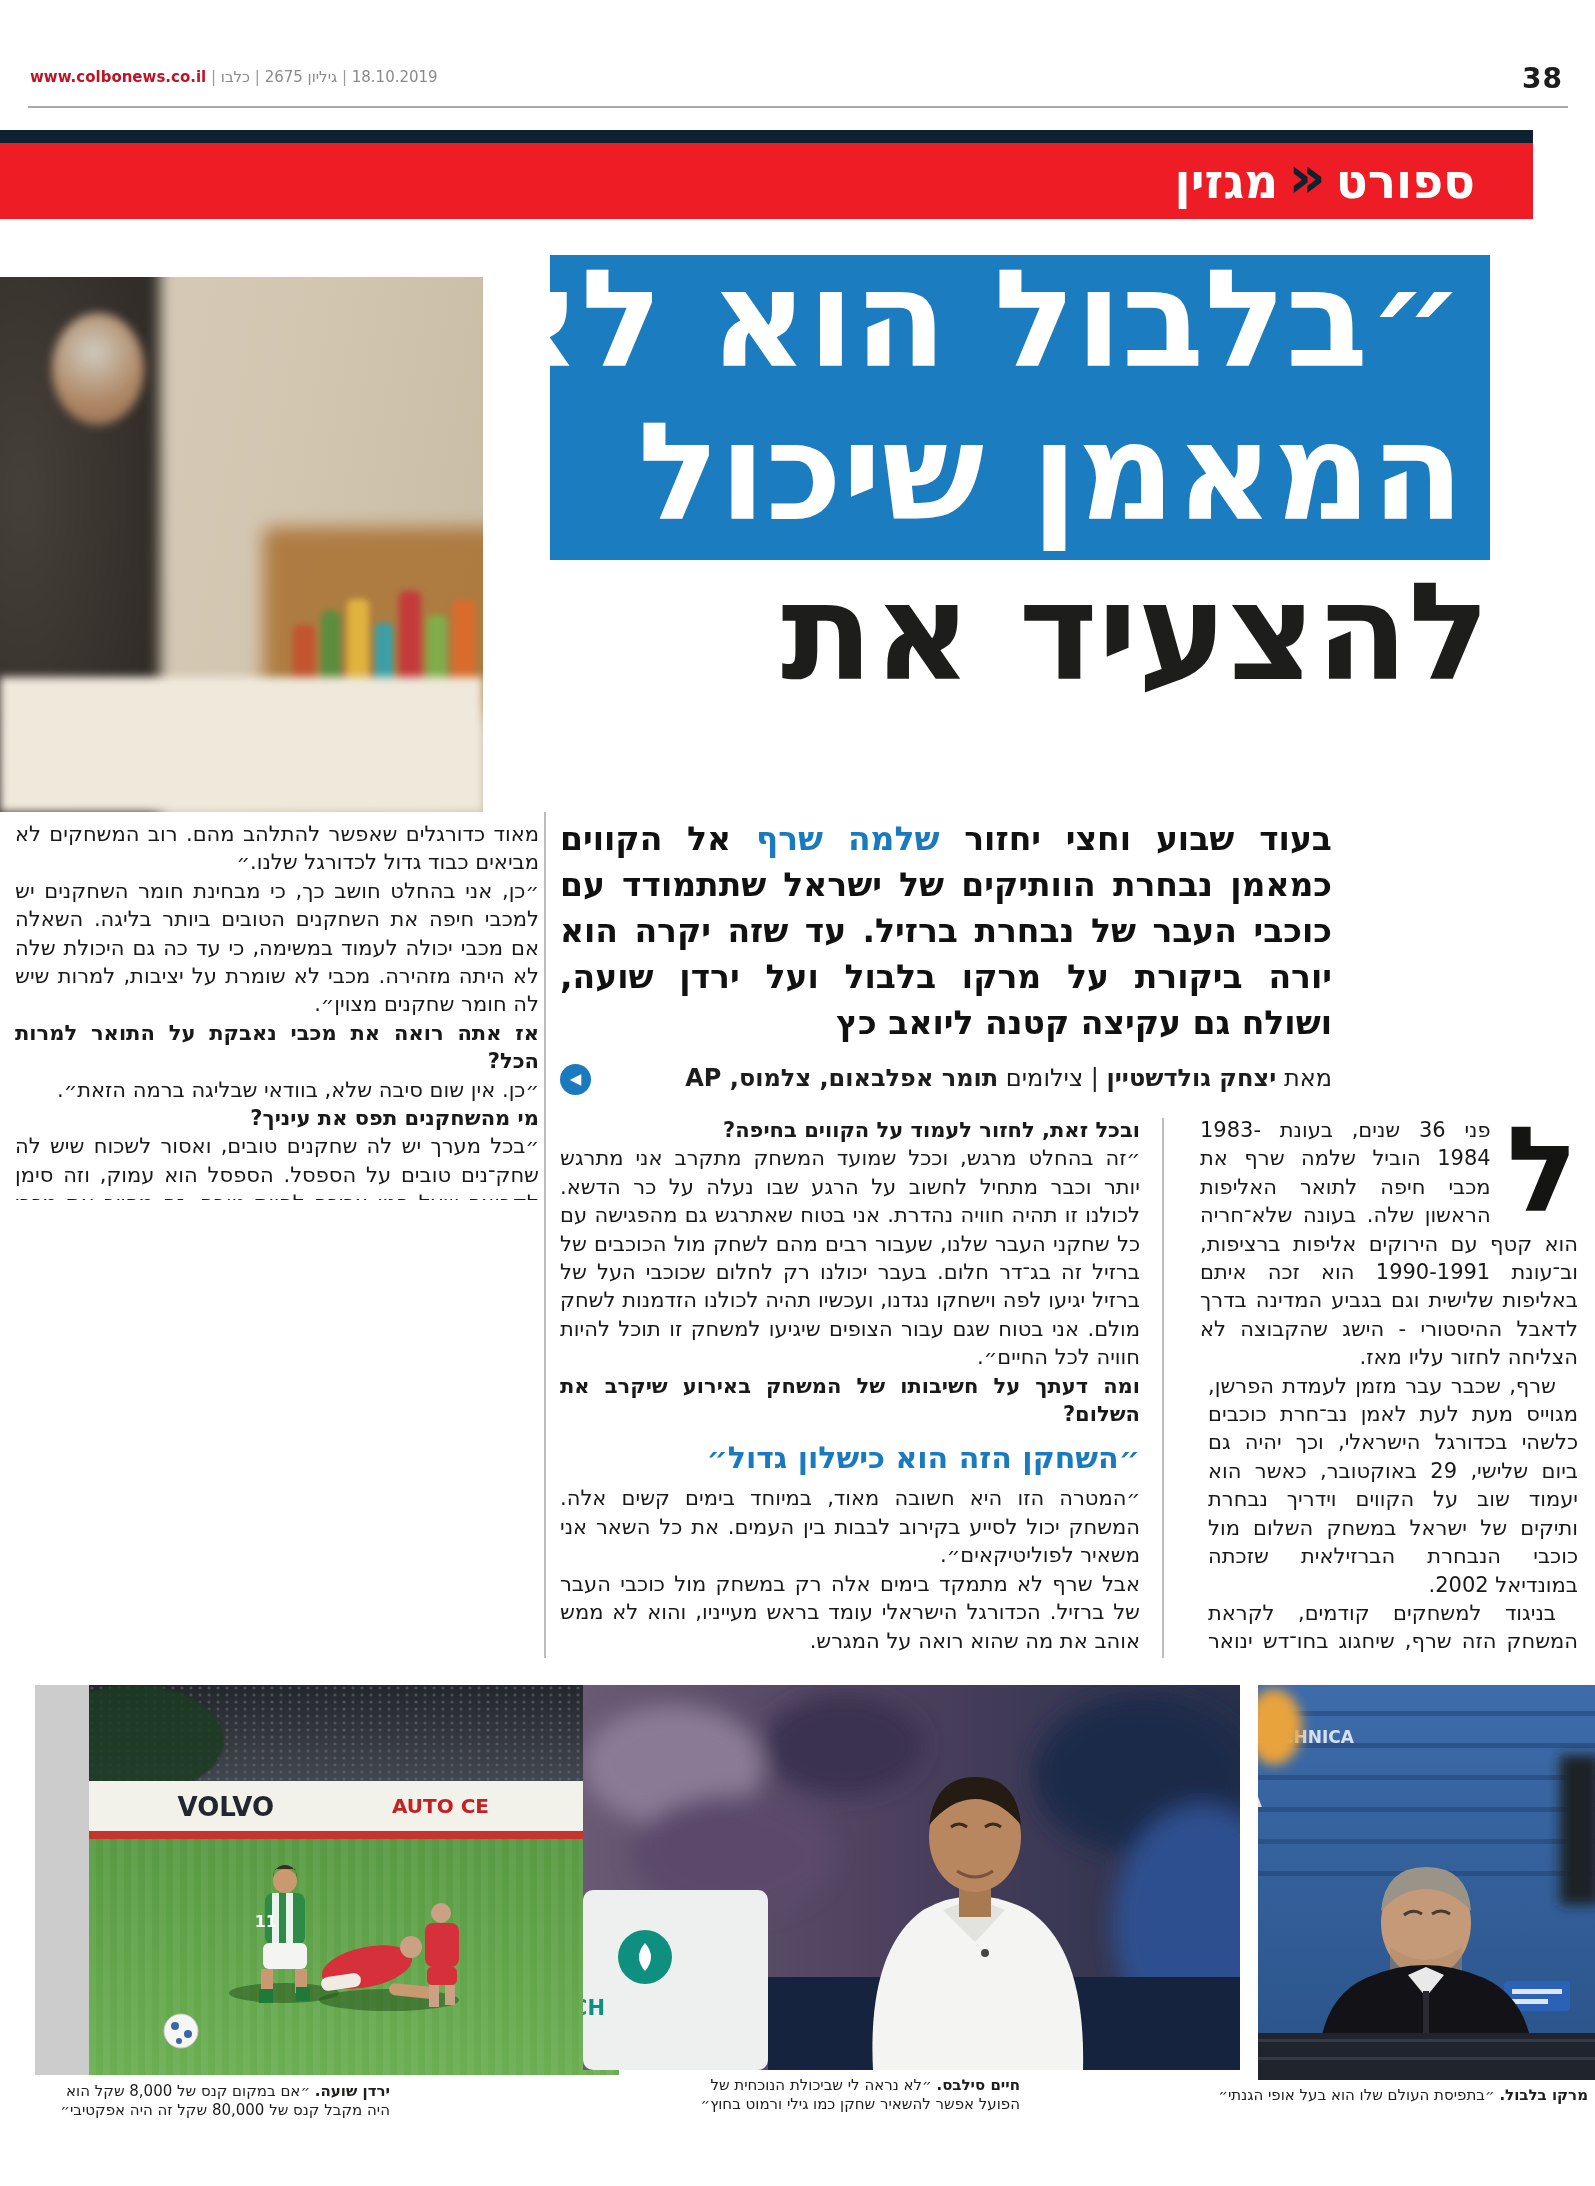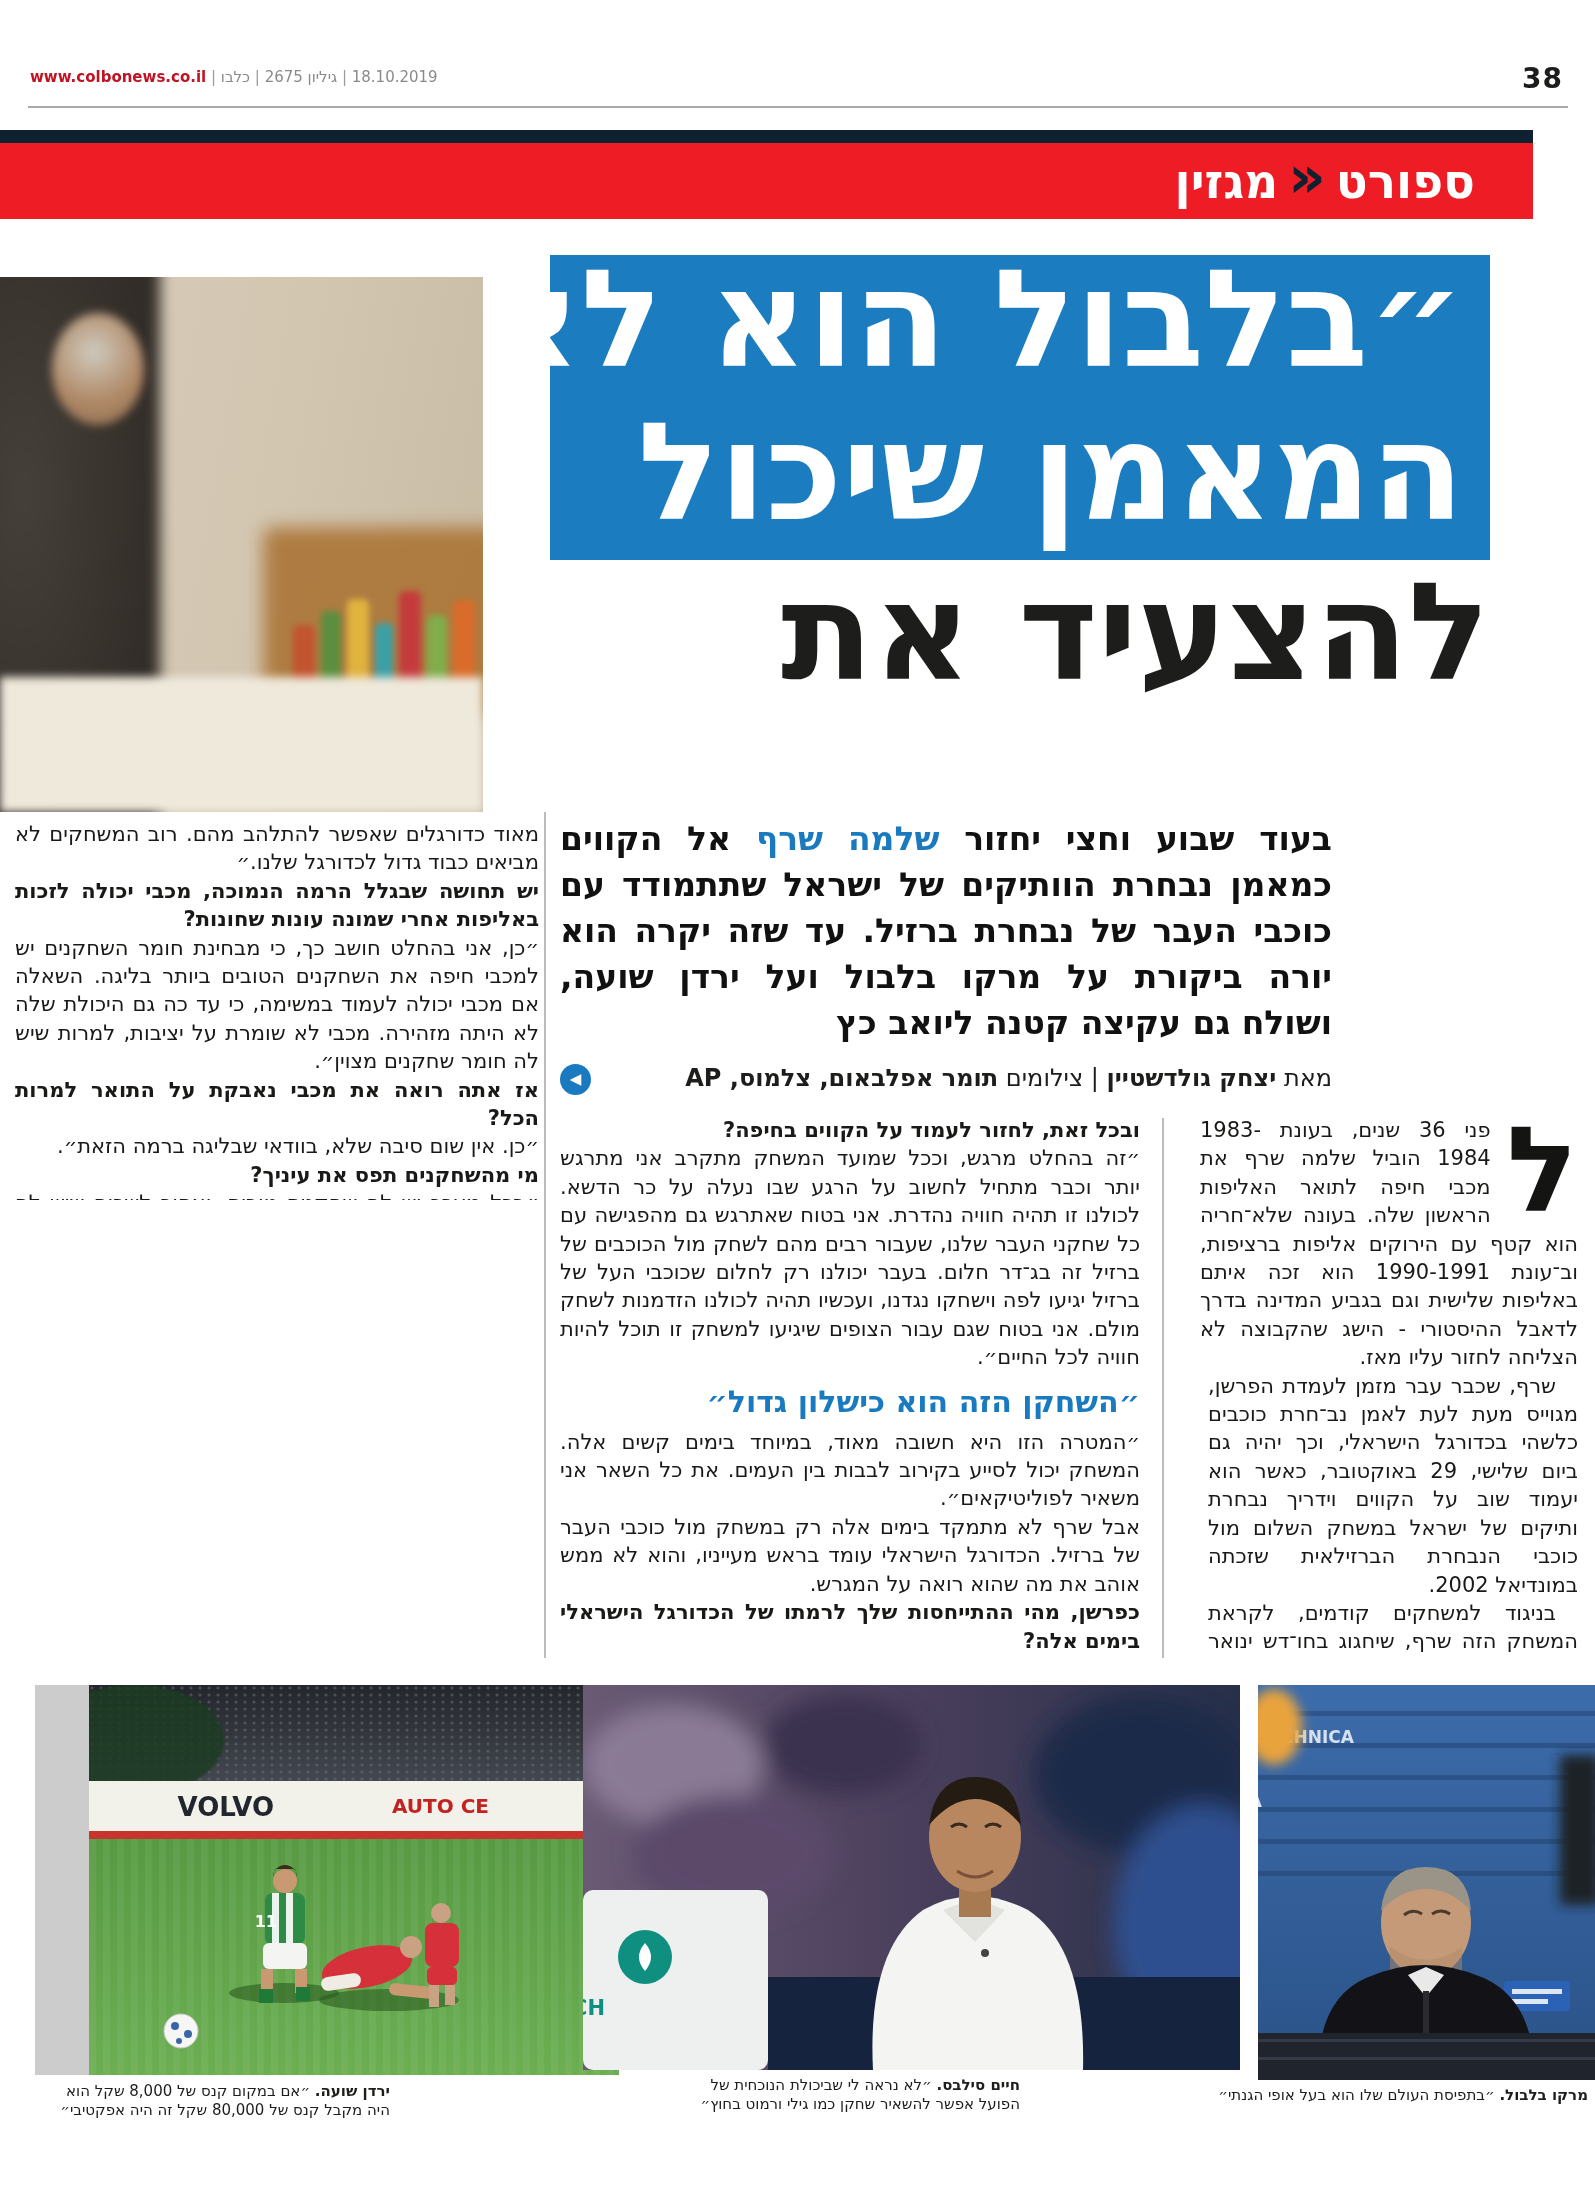--- a/index.html
+++ b/index.html
@@ -127,28 +127,28 @@
   <div class="abs vrule" style="left:1162px;top:1118px;height:540px;"></div>
 
   <div class="abs col" style="left:1200px;top:1116px;width:378px;height:545px;">
       <div class="para p0"><span class="dropcap">ל</span>פני 36 שנים, בעונת 1983-1984 הוביל שלמה שרף את מכבי חיפה לתואר האליפות הראשון שלה. בעונה שלא־חריה הוא קטף עם הירוקים אליפות ברציפות, וב־עונת 1990-1991 הוא זכה איתם באליפות שלישית וגם בגביע המדינה בדרך לדאבל ההיסטורי - הישג שהקבוצה לא הצליחה לחזור עליו מאז.</div>
       <div class="para p">שרף, שכבר עבר מזמן לעמדת הפרשן, מגוייס מעת לעת לאמן נב־חרת כוכבים כלשהי בכדורגל הישראלי, וכך יהיה גם ביום שלישי, 29 באוקטובר, כאשר הוא יעמוד שוב על הקווים וידריך נבחרת ותיקים של ישראל במשחק השלום מול כוכבי הנבחרת הברזילאית שזכתה במונדיאל 2002.</div>
       <div class="para p">בניגוד למשחקים קודמים, לקראת המשחק הזה שרף, שיחגוג בחו־דש ינואר את יום הולדתו ה־77, באמת מתרגש. במדים הצהובים־כחולים, המזוהים כל כך עם נבחרת ברזיל המהוללת, ישחקו כוכבי־על כמו רונאלדיניו, בבטו, קאקה, ריבאלדו, אמרסון ואדמילסון, ואפי־לו עבור האיש שראה כבר (כמעט) הכל מדובר בסוג של הגשמת חלום.</div>
     </div>
   <div class="abs col" style="left:560px;top:1116px;width:580px;height:545px;">
       <div class="para q">ובכל זאת, לחזור לעמוד על הקווים בחיפה?</div>
       <div class="para p0">״זה בהחלט מרגש, וככל שמועד המשחק מתקרב אני מתרגש יותר וכבר מתחיל לחשוב על הרגע שבו נעלה על כר הדשא. לכולנו זו תהיה חוויה נהדרת. אני בטוח שאתרגש גם מהפגישה עם כל שחקני העבר שלנו, שעבור רבים מהם לשחק מול הכוכבים של ברזיל זה בג־דר חלום. בעבר יכולנו רק לחלום שכוכבי העל של ברזיל יגיעו לפה וישחקו נגדנו, ועכשיו תהיה לכולנו הזדמנות לשחק מולם. אני בטוח שגם עבור הצופים שיגיעו למשחק זו תוכל להיות חוויה לכל החיים״.</div>
+      <div class="para q">ומה דעתך על חשיבותו של המשחק באירוע שיקרב את השלום?</div>
       <div class="para blue">״השחקן הזה הוא כישלון גדול״</div>
       <div class="para p0">״המטרה הזו היא חשובה מאוד, במיוחד בימים קשים אלה. המשחק יכול לסייע בקירוב לבבות בין העמים. את כל השאר אני משאיר לפוליטיקאים״.</div>
       <div class="para p0">אבל שרף לא מתמקד בימים אלה רק במשחק מול כוכבי העבר של ברזיל. הכדורגל הישראלי עומד בראש מעייניו, והוא לא ממש אוהב את מה שהוא רואה על המגרש.</div>
       <div class="para q">כפרשן, מהי ההתייחסות שלך לרמתו של הכדורגל הישראלי בימים אלה?</div>
     </div>
   <div class="abs col" style="left:15px;top:820px;width:524px;height:380px;">
       <div class="para p0">מאוד כדורגלים שאפשר להתלהב מהם. רוב המשחקים לא מביאים כבוד גדול לכדורגל שלנו.״</div>
-      <div class="para q">יש תחושה שבגלל הרמה הנמוכה, מכבי יכולה לזכות באליפות אחרי שמונה עונות שחונות?</div>
       <div class="para p0">״כן, אני בהחלט חושב כך, כי מבחינת חומר השחקנים יש למכבי חיפה את השחקנים הטובים ביותר בליגה. השאלה אם מכבי יכולה לעמוד במשימה, כי עד כה גם היכולת שלה לא היתה מזהירה. מכבי לא שומרת על יציבות, למרות שיש לה חומר שחקנים מצוין״.</div>
       <div class="para q">אז אתה רואה את מכבי נאבקת על התואר למרות הכל?</div>
       <div class="para p0">״כן. אין שום סיבה שלא, בוודאי שבליגה ברמה הזאת״.</div>
       <div class="para q">מי מהשחקנים תפס את עיניך?</div>
       <div class="para p0">״בכל מערך יש לה שחקנים טובים, ואסור לשכוח שיש לה שחק־נים טובים על הספסל. הספסל הוא עמוק, וזה סימן לקבוצה שעל פניו צריכה להיות טובה. זה מחייב את מכבי להיאבק על התואר עד תום העונה ולקחת את האליפות״.</div>
     </div>
 
   <div class="abs photo" style="left:35px;top:1685px;width:584px;height:390px;">
     <svg width="530" height="390" xmlns="http://www.w3.org/2000/svg">
       <defs>

